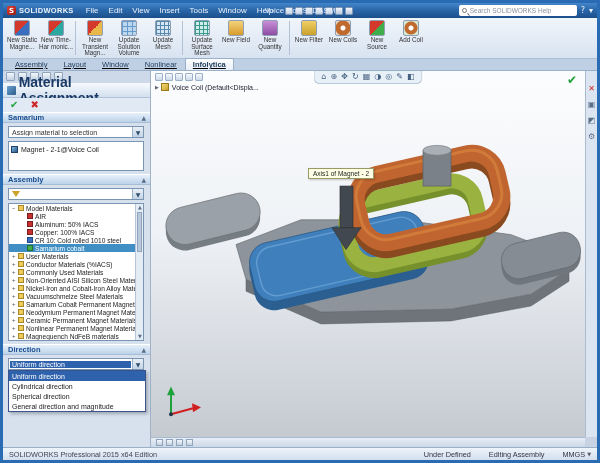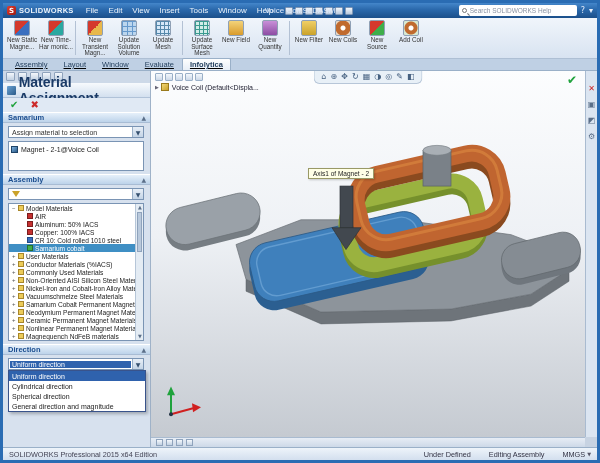--- a/index.html
+++ b/index.html
@@ -262,21 +262,21 @@
             <span class="rlabel">Add Coil</span>
           </div>
         </div>
     </div>
 
     <div class="tabsrow">
 
     <span class="tab">Assembly</span>
         <span class="tab">Layout</span>
         <span class="tab">Window</span>
-        <span class="tab">Evaluate</span>
+        <span class="tab">Nonlinear</span>
         <span class="tab active">Infolytica</span>
       </div>
 
     <div class="main">
 
       <div class="panel">
         <div class="pm-tabs">
 
         <span class="pm-tab"></span>
             <span class="pm-tab"></span>

